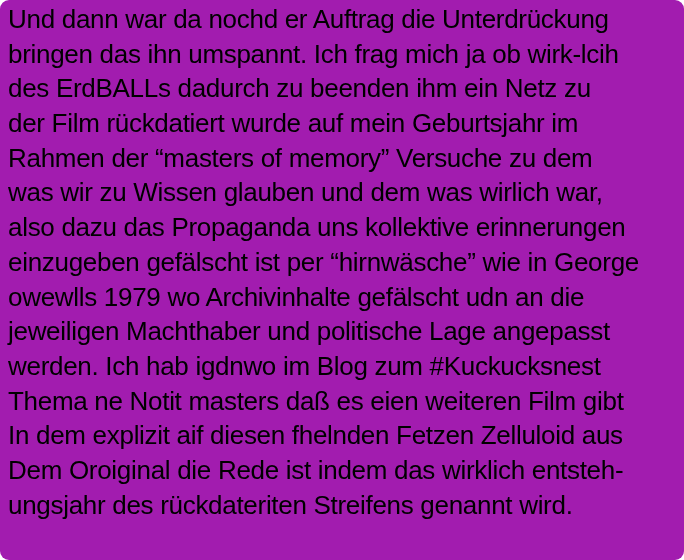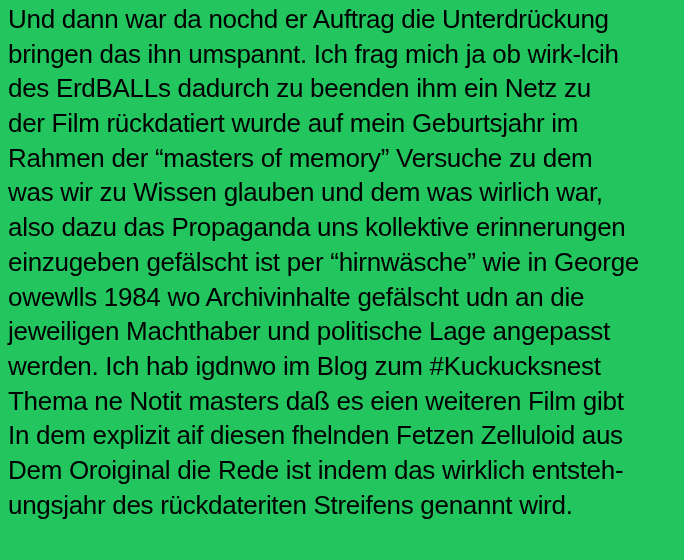--- a/index.html
+++ b/index.html
@@ -26,29 +26,29 @@
       font-weight: 400;
     }
     .text-line {
       white-space: nowrap;
       height: 34.7px;
     }
   </style>
 </head>
 <body>
 
-<div class="page" style="background: #22c55e; color: rgb(0, 0, 0);">
+<div class="page" style="background: #a21caf; color: rgb(0, 0, 0); border-radius: 9px;">
   <div class="text-line">Und dann war da nochd er Auftrag die Unterdrückung</div>
   <div class="text-line">bringen das ihn umspannt. Ich frag mich ja ob wirk-lcih</div>
   <div class="text-line">des ErdBALLs dadurch zu beenden ihm ein Netz zu</div>
   <div class="text-line">der Film rückdatiert wurde auf mein Geburtsjahr im</div>
   <div class="text-line">Rahmen der “masters of memory” Versuche zu dem</div>
   <div class="text-line">was wir zu Wissen glauben und dem was wirlich war,</div>
   <div class="text-line">also dazu das Propaganda uns kollektive erinnerungen</div>
   <div class="text-line">einzugeben gefälscht ist per “hirnwäsche” wie in George</div>
-  <div class="text-line">owewlls 1984 wo Archivinhalte gefälscht udn an die</div>
+  <div class="text-line">owewlls 1979 wo Archivinhalte gefälscht udn an die</div>
   <div class="text-line">jeweiligen Machthaber und politische Lage angepasst</div>
   <div class="text-line">werden. Ich hab igdnwo im Blog zum #Kuckucksnest</div>
   <div class="text-line">Thema ne Notit masters daß es eien weiteren Film gibt</div>
   <div class="text-line">In dem explizit aif diesen fhelnden Fetzen Zelluloid aus</div>
   <div class="text-line">Dem Oroiginal die Rede ist indem das wirklich entsteh-</div>
   <div class="text-line">ungsjahr des rückdateriten Streifens genannt wird.</div>
 </div>
 
 </body></html>

